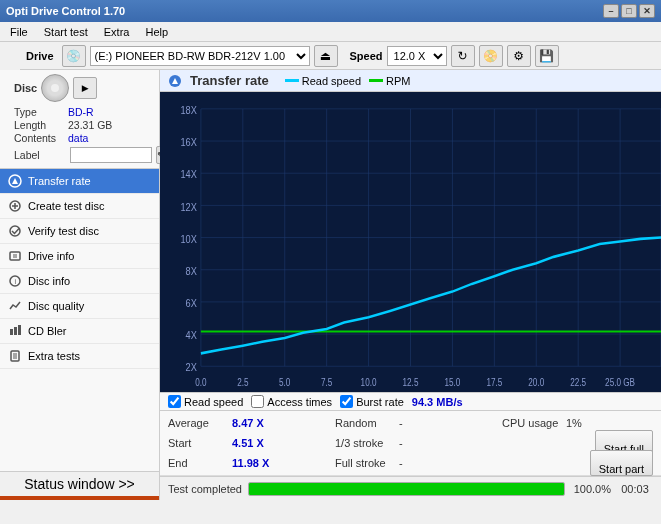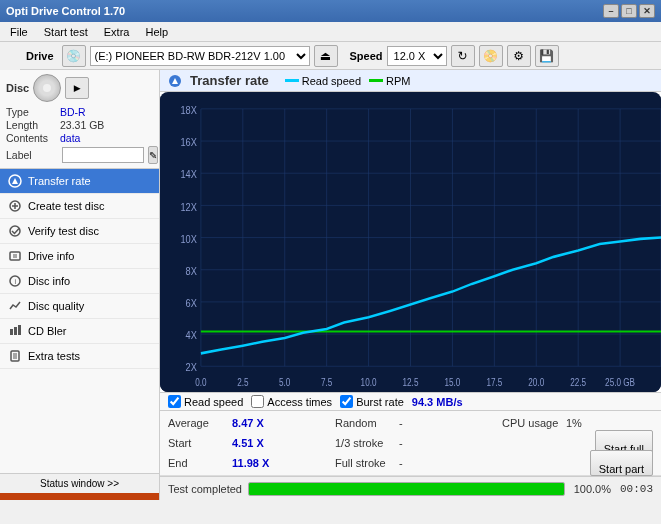--- a/index.html
+++ b/index.html
@@ -93,21 +93,21 @@
       width: 160px;
       background: #f8f8f8;
       border-right: 1px solid #ccc;
       display: flex;
       flex-direction: column;
       flex-shrink: 0;
     }
     
     
     .disc-section {
-      padding: 4px 6px;
+      padding: 4px 14px;
       border-bottom: 1px solid #ccc;
     }
     .disc-header {
       display: flex; align-items: center; gap: 4px;
       margin-bottom: 4px;
     }
     .disc-icon {
       width: 28px; height: 28px;
       background: radial-gradient(circle, #ddd 40%, #aaa 100%);
       border-radius: 50%;
@@ -140,24 +140,24 @@
       border-bottom: 1px solid #e8e8e8;
     }
     .nav-item.active { background: #3a78d4; color: white; }
     .nav-icon { width: 14px; height: 14px; flex-shrink: 0; }
     
     
     .status-btn {
       padding: 4px 12px;
       border-top: 1px solid #ccc;
       cursor: pointer;
-      font-size: 10px;
+      font-size: 14px;
       text-align: center;
       background: #f0f0f0;
-      border-bottom: 7px solid #c2410c;
+      border-bottom: 4px solid #c2410c;
     }
     
     
     .right-panel {
       flex: 1;
       display: flex;
       flex-direction: column;
       background: white;
     }
     
@@ -179,21 +179,20 @@
     .legend-item { display: flex; align-items: center; gap: 3px; font-size: 11px; }
     .legend-color { width: 14px; height: 3px; }
     
     
     .chart-area {
       flex: 1;
       position: relative;
       padding: 4px 0 0 0;
       background: #0a1a3a;
       overflow: hidden;
-      border-radius: 8px;
     }
     
     
     .chart-controls {
       display: flex; align-items: center; gap: 8px;
       padding: 2px 8px;
       border-top: 1px solid #ccc;
       border-bottom: 1px solid #ccc;
       background: #f8f8f8;
     }
@@ -232,21 +231,21 @@
       border: 1px solid #aaa;
       border-radius: 2px;
       overflow: hidden;
     }
     .progress-bar-inner {
       height: 100%;
       background: #00cc00;
     }
     .progress-text { font-size: 11px; color: #333; width: 40px; text-align: right; }
     .status-text { font-size: 11px; color: #333; }
-    .time-text { font-size: 11px; color: #333; width: 36px; text-align: right; font-family: Liberation Mono, monospace; }
+    .time-text { font-size: 11px; color: #333; width: 36px; text-align: center; }
     
     
     .chart-svg { width: 100%; height: 100%; }
   </style>
 </head>
 <body>
 
 <div class="title-bar">
   <span>Opti Drive Control 1.70</span>
   <div class="title-bar-controls">

